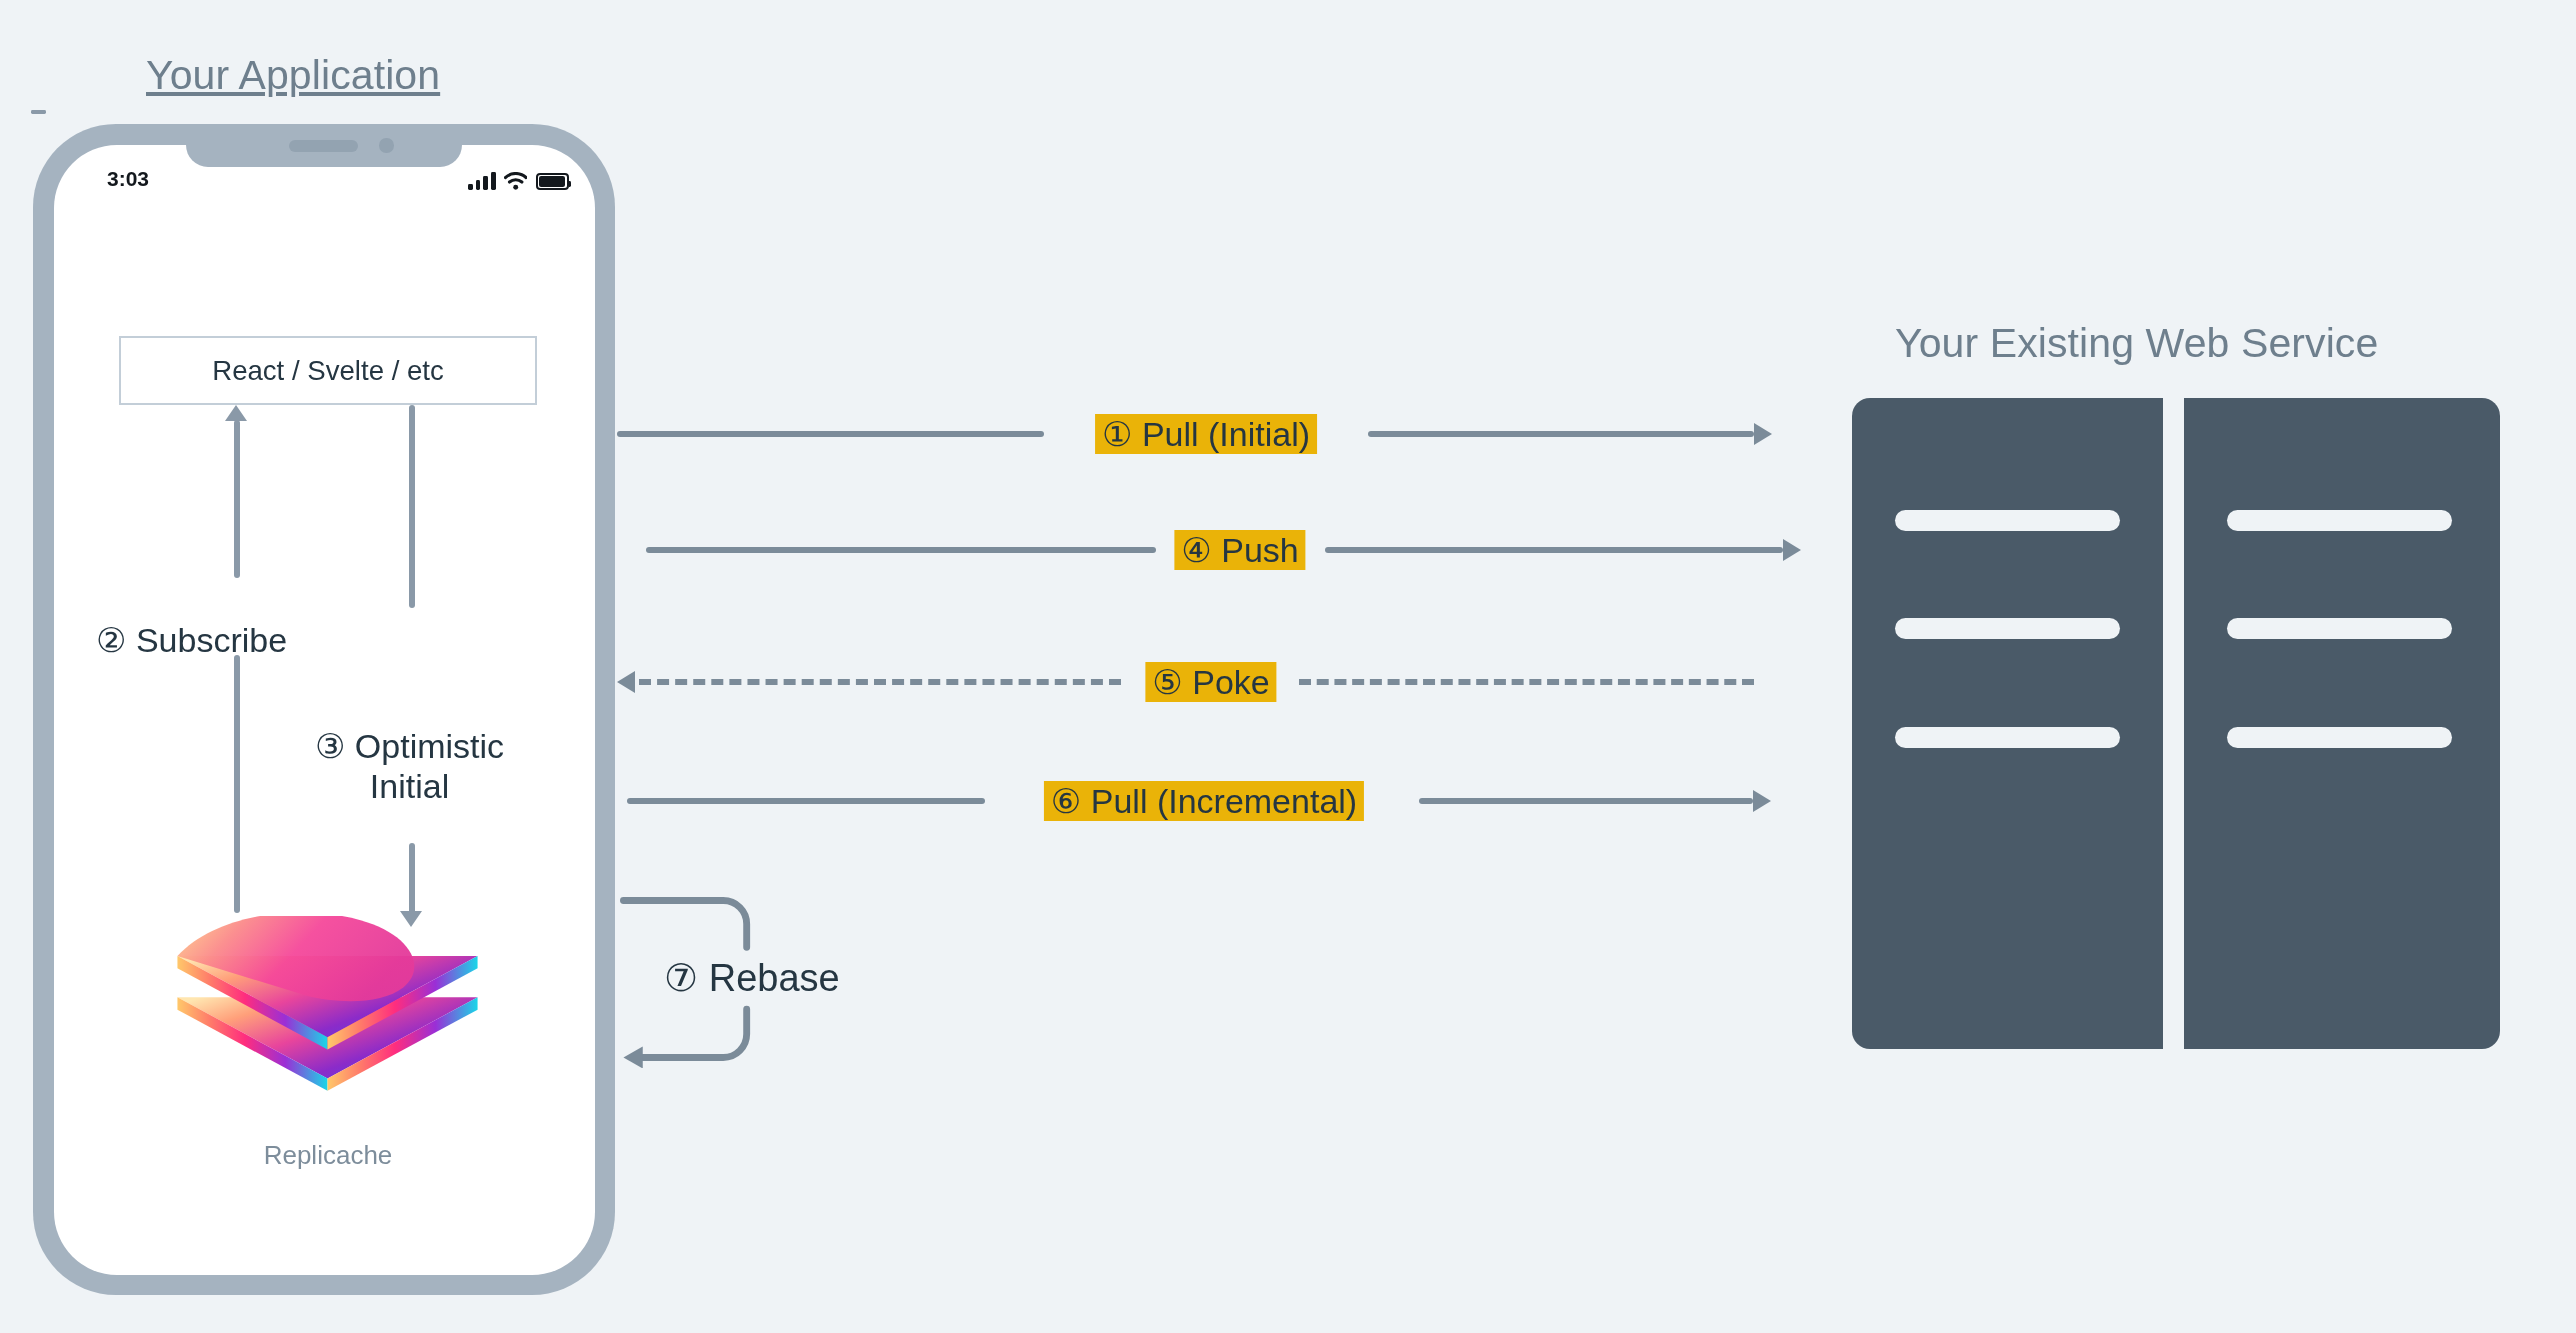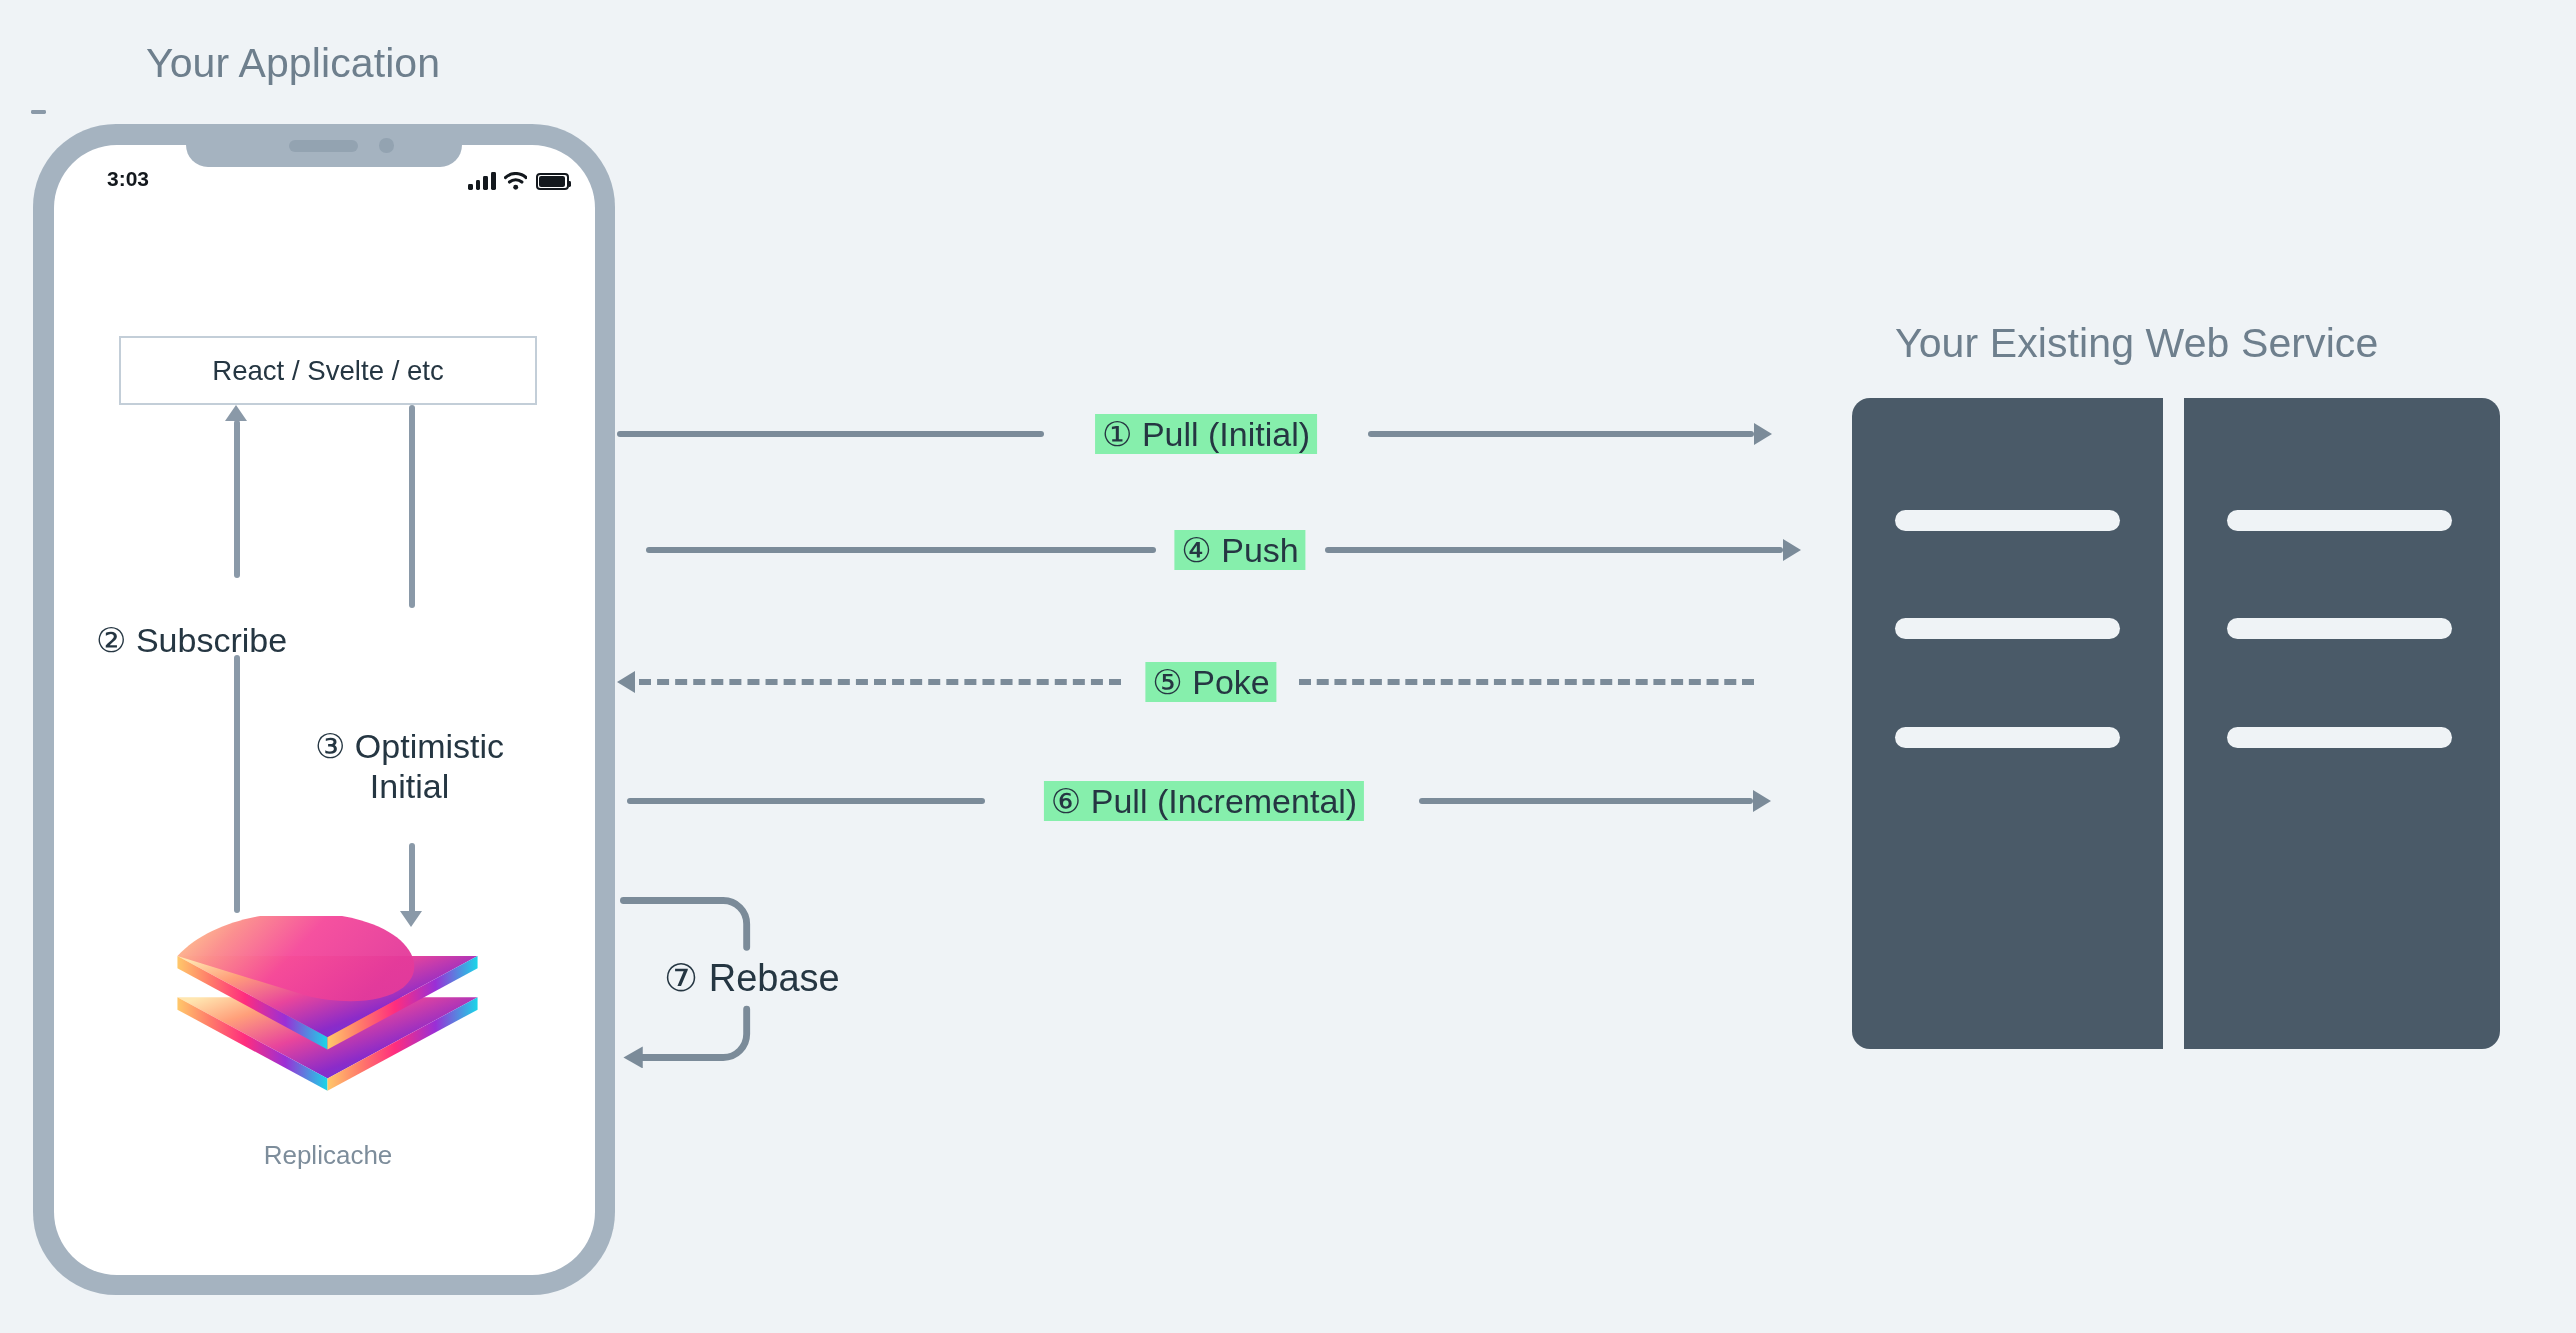--- a/index.html
+++ b/index.html
@@ -15,21 +15,21 @@
 
   
   .section-title{
     position:absolute;
     color:#6e7f8d;
     font-size:41px;
     font-weight:400;
     letter-spacing:0.1px;
     white-space:nowrap;
   }
-  #app-title{left:146px;top:40px;}
+  #app-title{left:146px;top:52px;text-decoration:underline;}
   #svc-title{left:1895px;top:320px;}
 
   
   #phone-shell{
     position:absolute;
     left:33px;top:124px;
     width:582px;height:1171px;
     background:#a5b3c0;
     border-radius:83px;
   }
@@ -193,21 +193,21 @@
   .hhead-left{
     position:absolute;top:-7.6px;width:0;height:0;
     border-top:11px solid transparent;border-bottom:11px solid transparent;
     border-right:18px solid #7b8b99;
   }
   .harrow-label{
     position:absolute;
     color:#253642;font-size:34px;white-space:nowrap;
     transform:translate(-50%,-50%);
     top:2.8px;
-    background:#86efac;
+    background:#eab308;
     padding:0 6.9px;
   }
 
   
   #rebase{position:absolute;left:620px;top:892px;width:179px;height:176px;}
   #rebase svg{position:absolute;left:0;top:0;}
   #rebase-label{
     position:absolute;left:660px;top:956px;
     font-size:38px;color:#253642;white-space:nowrap;
     background:#eff3f6;padding:0 4.1px;

